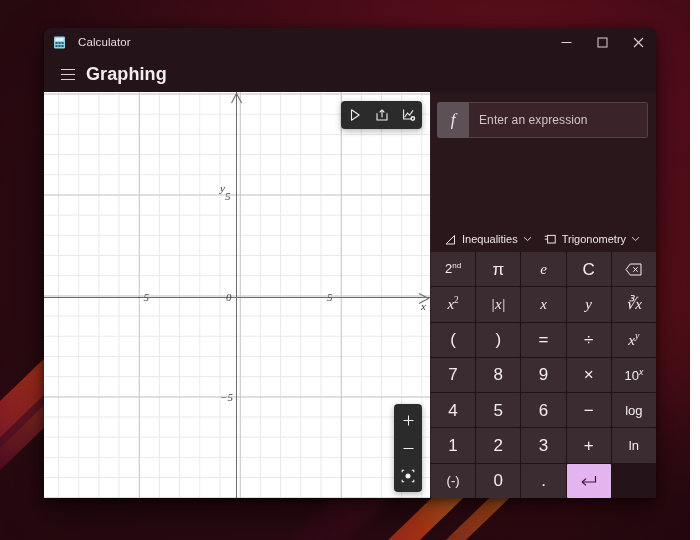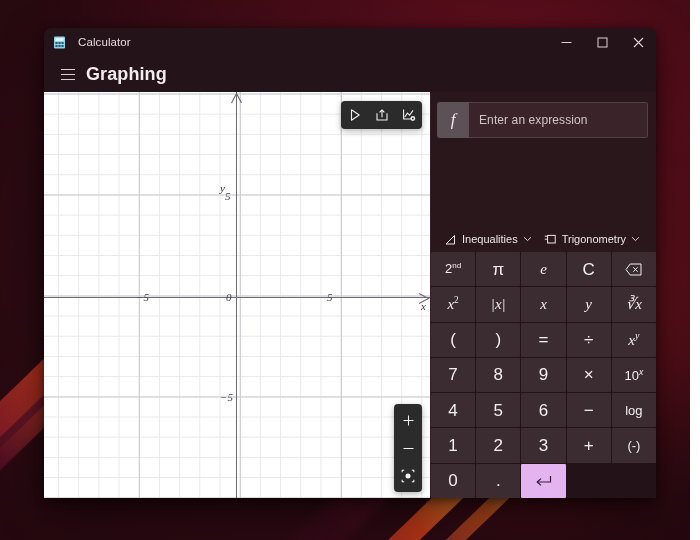--- a/index.html
+++ b/index.html
@@ -597,20 +597,21 @@
           <div class="key num">5</div>
           <div class="key num">6</div>
           <div class="key op">−</div>
 
           <div class="key fn">log</div>
           <div class="key num">1</div>
           <div class="key num">2</div>
           <div class="key num">3</div>
           <div class="key op">+</div>
 
+          <div class="key fn">ln</div>
           <div class="key fn">(-)</div>
           <div class="key num">0</div>
           <div class="key num">.</div>
           <div class="key enter">
             <span>
               <svg width="17" height="14" viewBox="0 0 17 14">
                 <path d="M15.5 2 V8 H2.5" fill="none" stroke="currentColor" stroke-width="1.2"></path>
                 <path d="M6 4.6 L2.2 8 L6 11.4" fill="none" stroke="currentColor" stroke-width="1.2" stroke-linejoin="round"></path>
               </svg>
             </span>

